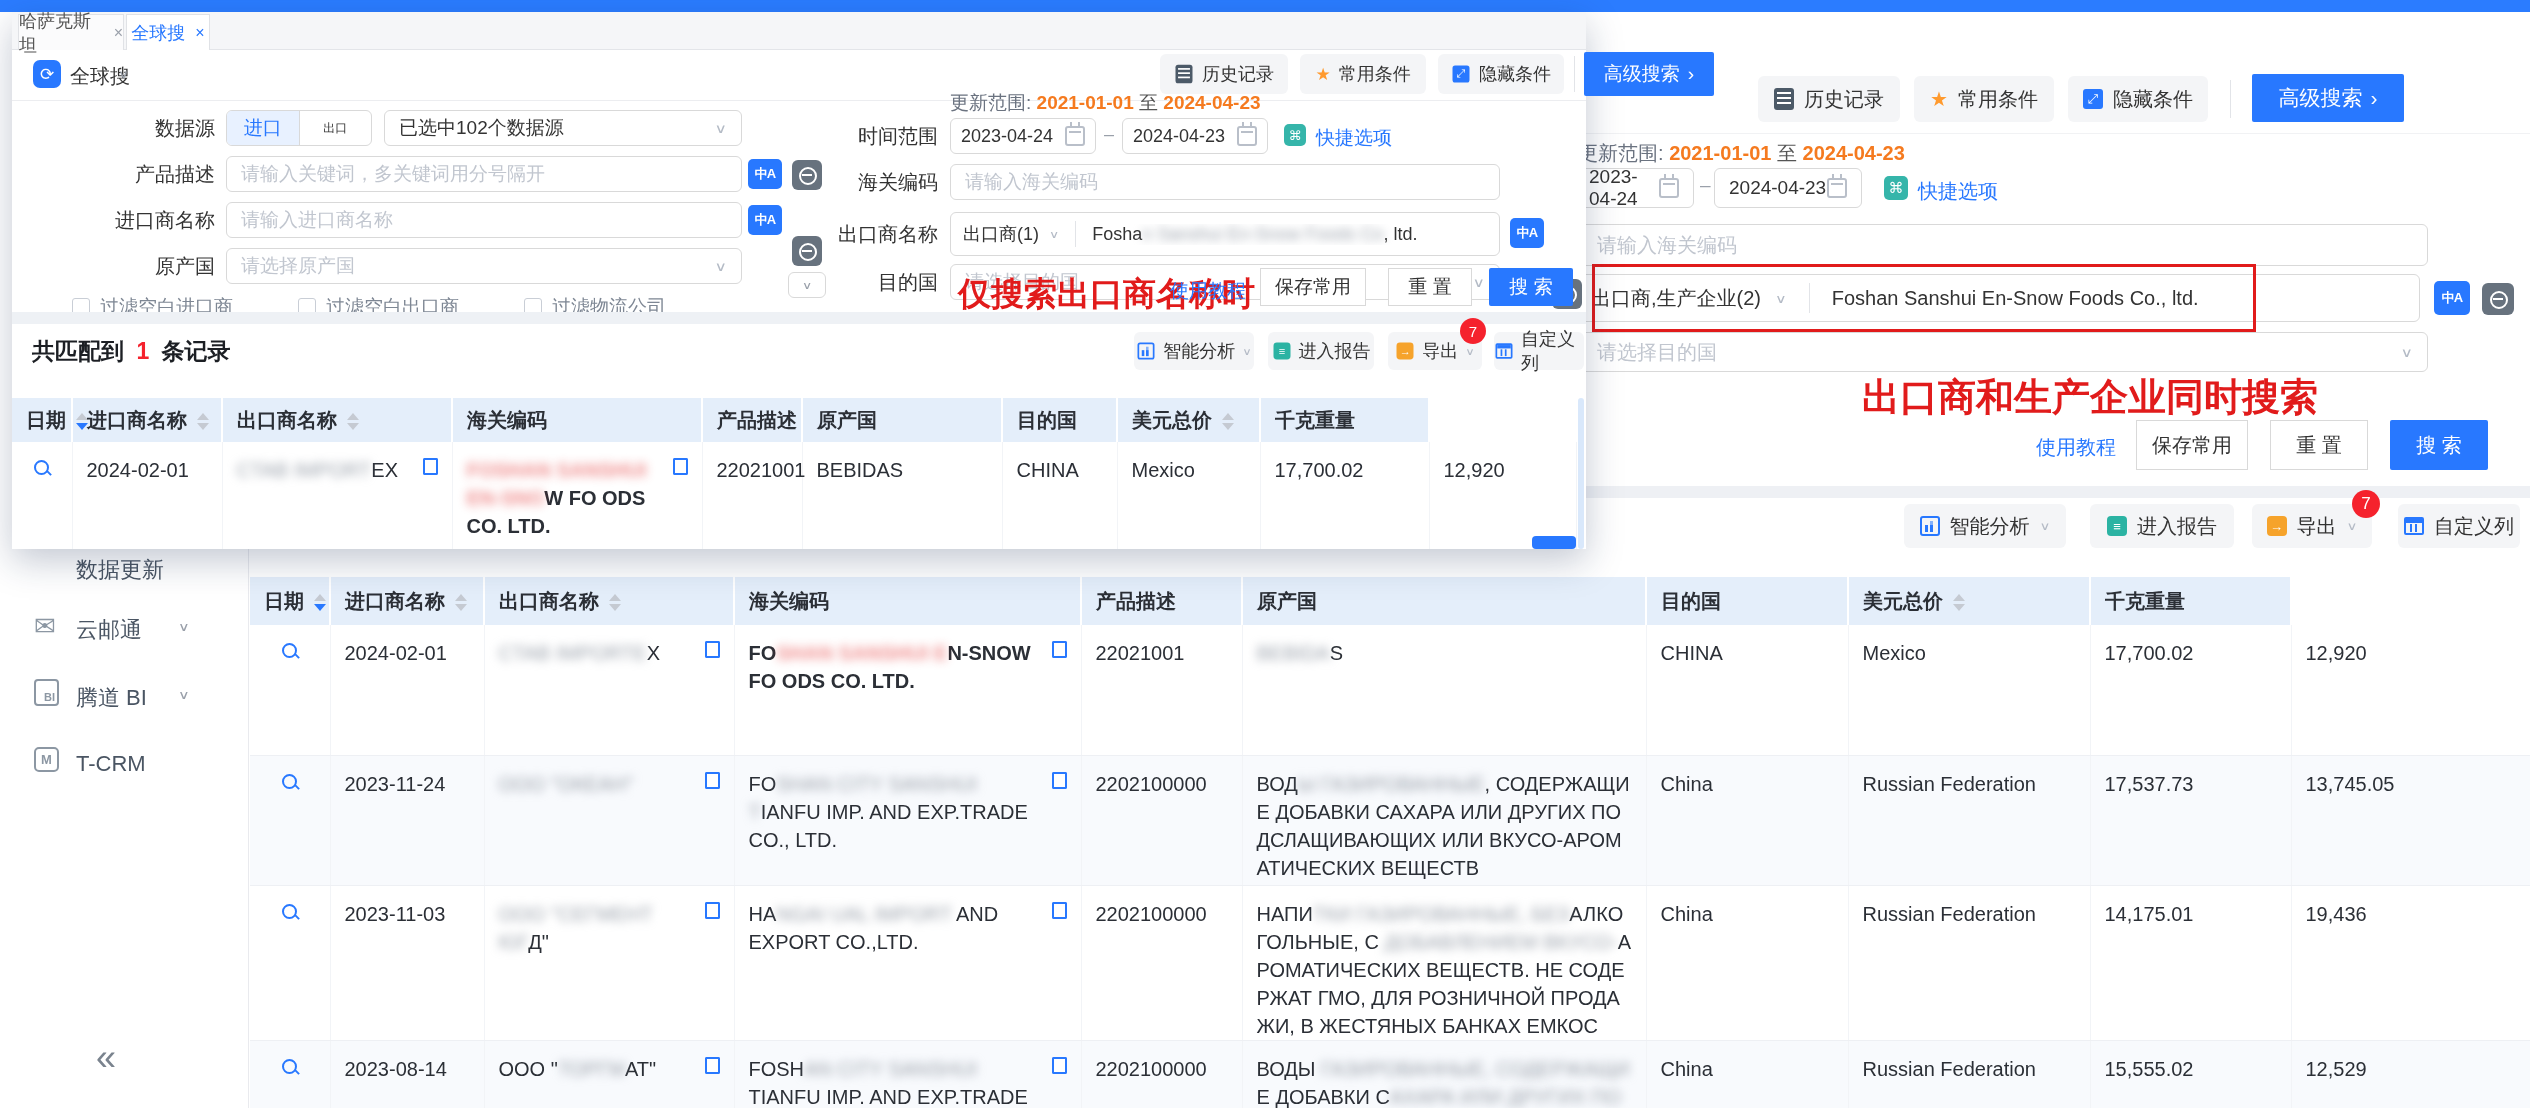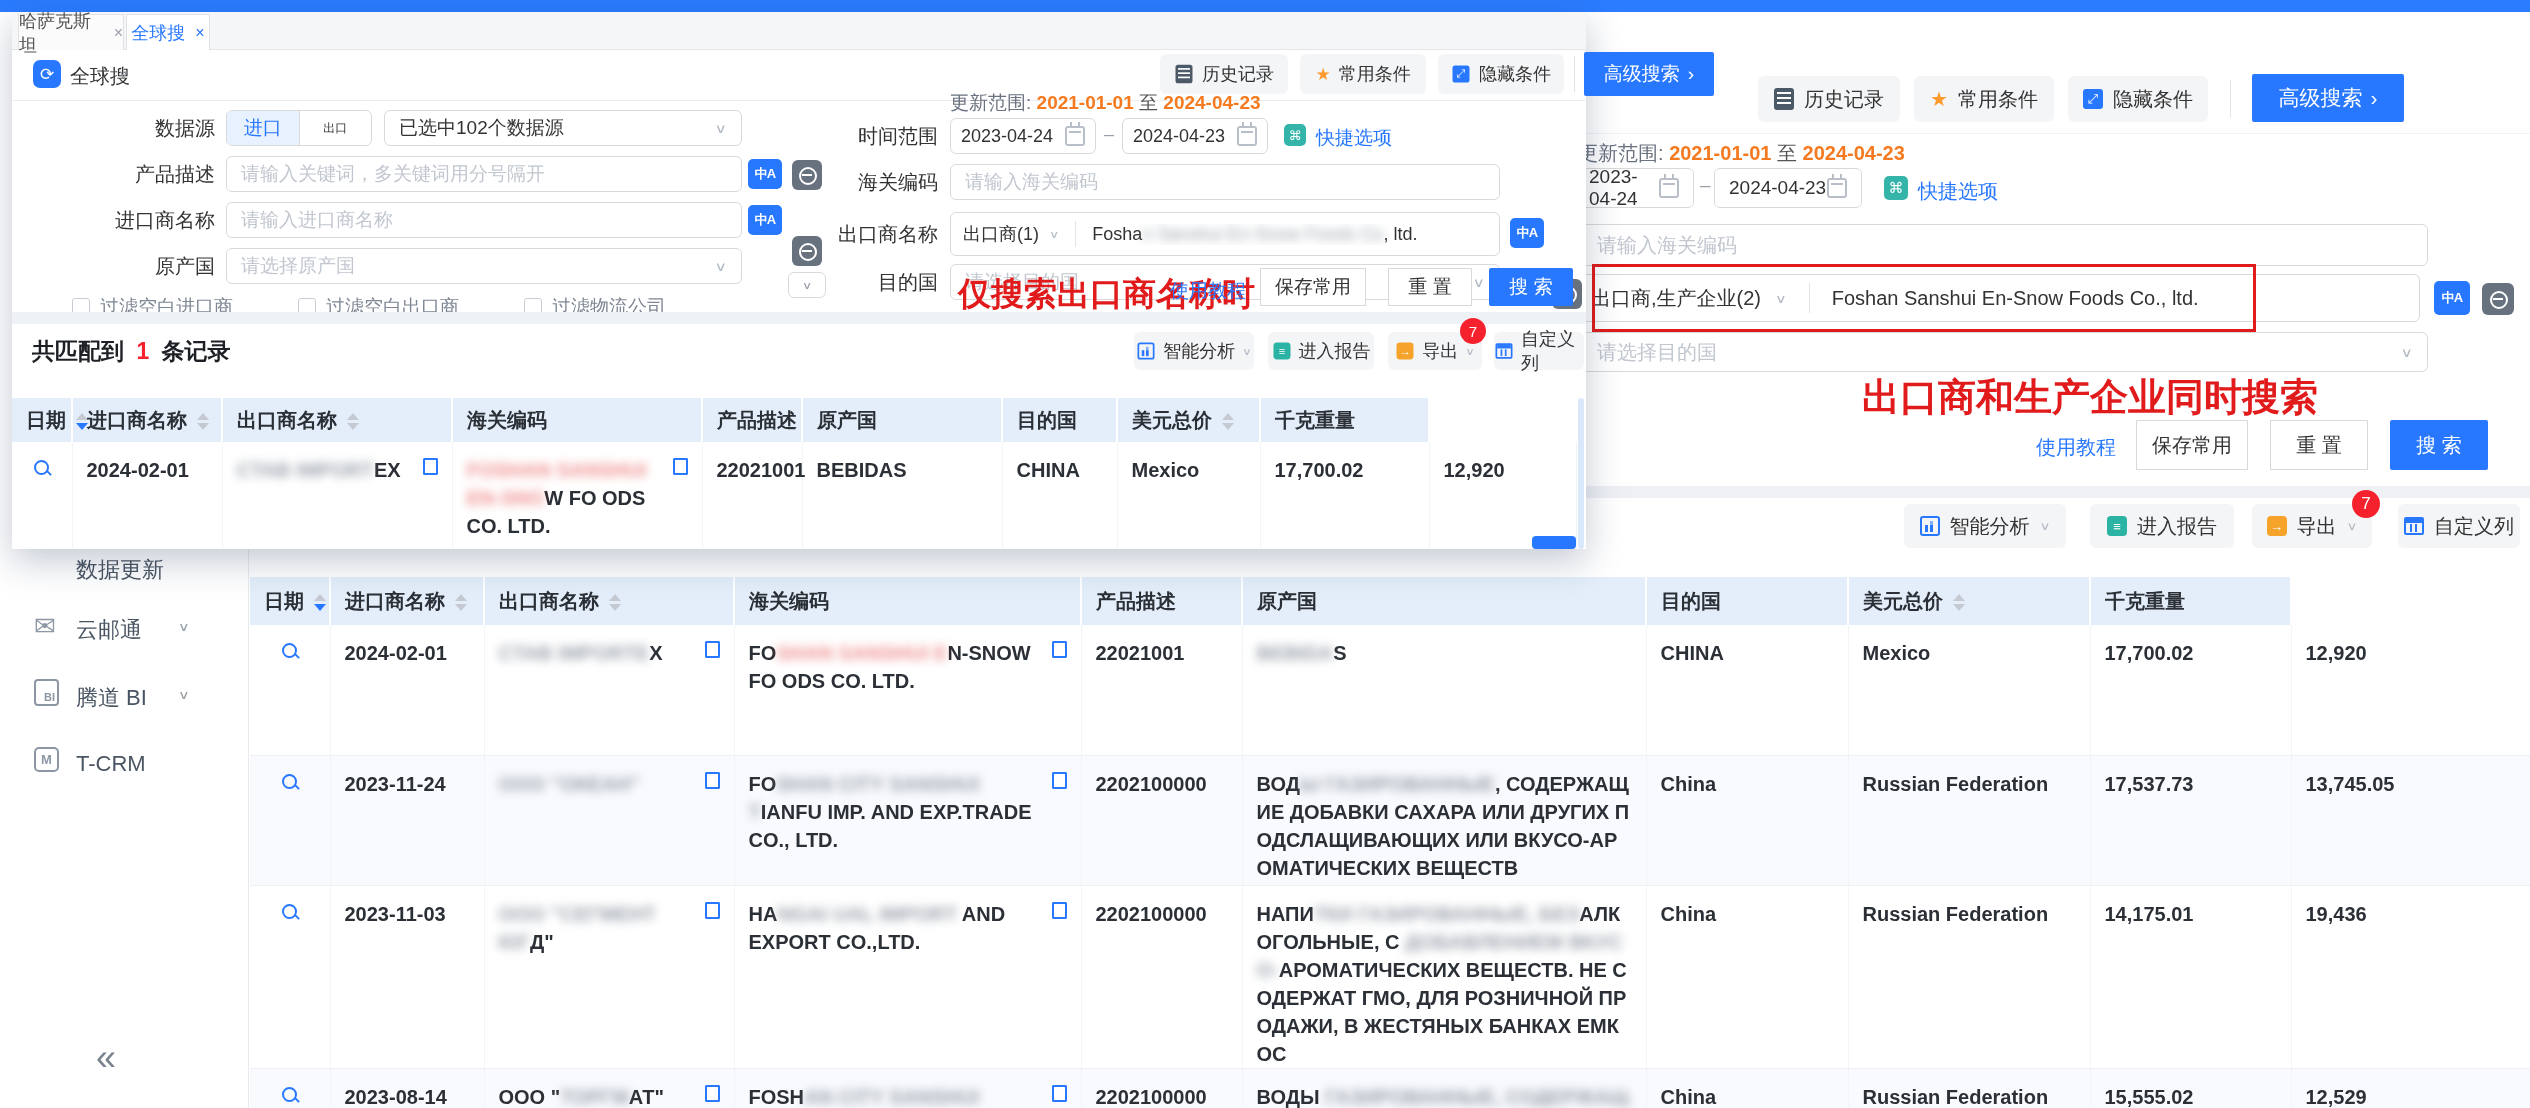--- a/index.html
+++ b/index.html
@@ -59,21 +59,21 @@
   
   .sorters{display:inline-flex;flex-direction:column;gap:3px;margin-left:10px;vertical-align:middle;}
   .car{width:0;height:0;border-left:6px solid transparent;border-right:6px solid transparent;}
   .car.up{border-bottom:7px solid #c5cad2;}
   .car.dn{border-top:7px solid #c5cad2;}
   .car.dn.on{border-top-color:#2878ff;}
 
   
   table.grid{border-collapse:collapse;table-layout:fixed;}
   table.grid th{background:#e4eefa;font-weight:bold;text-align:left;padding:0 14px;font-size:20px;color:#2b2f36;border-right:2px solid #fff;white-space:nowrap;}
-  table.grid td{vertical-align:top;padding:14px 14px 0 14px;font-size:20px;color:#2b2f36;border-bottom:1px solid #eef0f4;border-right:1px solid #f2f4f7;position:relative;line-height:1.4;font-weight:bold;}
+  table.grid td{vertical-align:top;padding:14px 14px 0 14px;font-size:20px;color:#2b2f36;border-bottom:1px solid #eef0f4;border-right:1px solid #f2f4f7;position:relative;line-height:1.4;}
   table.grid td.prod{word-break:break-all;}
   table.grid tr.alt td{background:#f8fafd;}
   .blur{filter:blur(5px);color:#9aa1ab;}
   td.redcell{color:#e11b1b;font-weight:bold;}
   td.redcell .blur{color:#e11b1b;opacity:.5;}
 
   
   #overlay{position:absolute;left:12px;top:12px;width:1574px;height:537px;background:#fff;box-shadow:0 12px 34px rgba(20,40,80,.25);}
   #ov-tabbar{position:absolute;left:0;top:0;width:1574px;height:38px;background:#f5f6f8;border-bottom:1px solid #e3e5e9;}
   .tab{position:absolute;top:2px;height:36px;display:flex;align-items:center;justify-content:center;gap:10px;font-size:18px;border:1px solid #e0e2e6;border-bottom:none;background:#fbfbfc;color:#555;cursor:pointer;}

